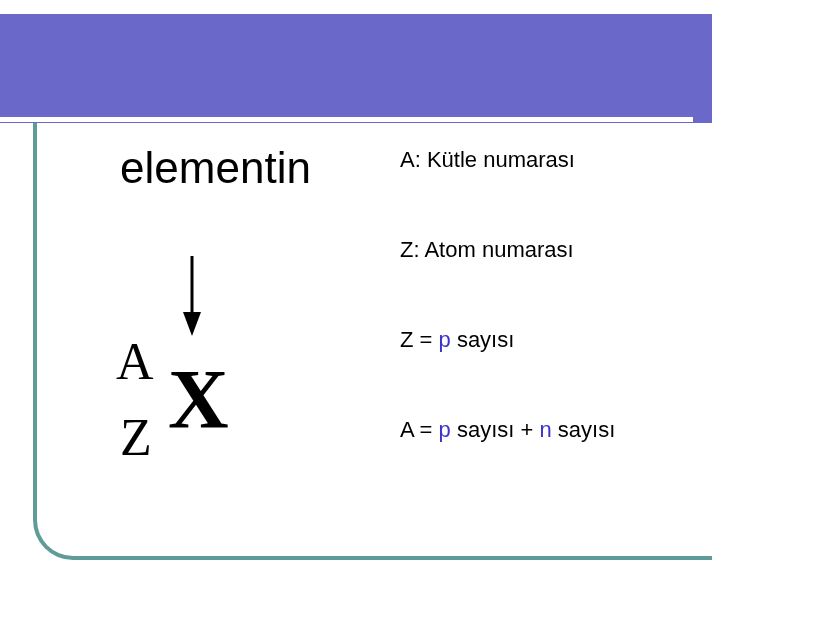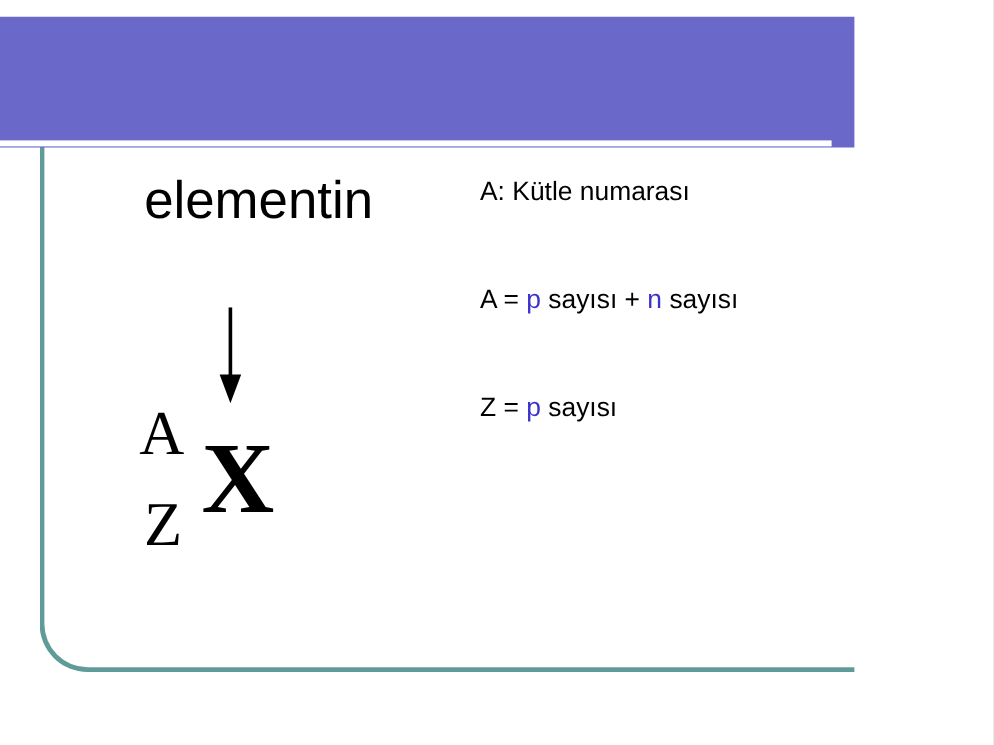--- a/index.html
+++ b/index.html
@@ -186,19 +186,20 @@
   </div>
 
   <div class="nuclide">
     <span class="mass-number">A</span>
     <span class="atomic-number">Z</span>
     <span class="element-symbol">X</span>
   </div>
 
   <div class="legend" id="legend-root">
       <div class="legend-line"><span>A: Kütle numarası</span></div>
+      <div class="legend-line"><span>Z: Atom numarası</span></div>
+      <div class="legend-line"><span>Z = </span><span class="tok-blue" style="color: rgb(59, 51, 204);">p</span><span> sayısı</span></div>
       <div class="legend-line"><span>A = </span><span class="tok-blue" style="color: rgb(59, 51, 204);">p</span><span> sayısı + </span><span class="tok-blue" style="color: rgb(59, 51, 204);">n</span><span> sayısı</span></div>
-      <div class="legend-line"><span>Z = </span><span class="tok-blue" style="color: rgb(59, 51, 204);">p</span><span> sayısı</span></div>
     </div>
 
   <div class="page-number">90</div>
 
 </div>
 
 </body></html>

